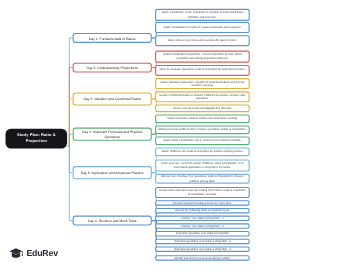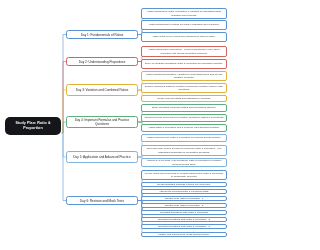--- a/index.html
+++ b/index.html
@@ -203,14 +203,23 @@
         <span>Important Questions Test: Ratio &amp; Proportion - 2</span>
       </div>
       <div class="leaf-node" style="left: 141px; top: 224px; width: 86px; height: 5px; border-color: rgb(91, 147, 211);">
         <span>Important Questions Test: Ratio &amp; Proportion - 3</span>
       </div>
       <div class="leaf-node" style="left: 141px; top: 232px; width: 86px; height: 5px; border-color: rgb(91, 147, 211);">
         <span>Identify and correct weak areas during revision.</span>
       </div>
     </div>
 
+  <div class="logo">
+    <svg class="cap" width="13" height="13" viewBox="0 0 24 24">
+      <path d="M12 3 L23 8 L12 13 L1 8 Z" fill="#2b2b33"></path>
+      <path d="M5 10.2 L5 16 C5 17.6 8.2 19 12 19 C15.8 19 19 17.6 19 16 L19 10.2 L12 13.4 Z" fill="#2b2b33"></path>
+      <rect x="22.3" y="8" width="0.9" height="6.2" fill="#2b2b33"></rect>
+      <circle cx="22.75" cy="15" r="1.3" fill="#2b2b33"></circle>
+    </svg>
+    <span class="logo-text">EduRev</span>
+  </div>
 
 </div>
 
 </body></html>

